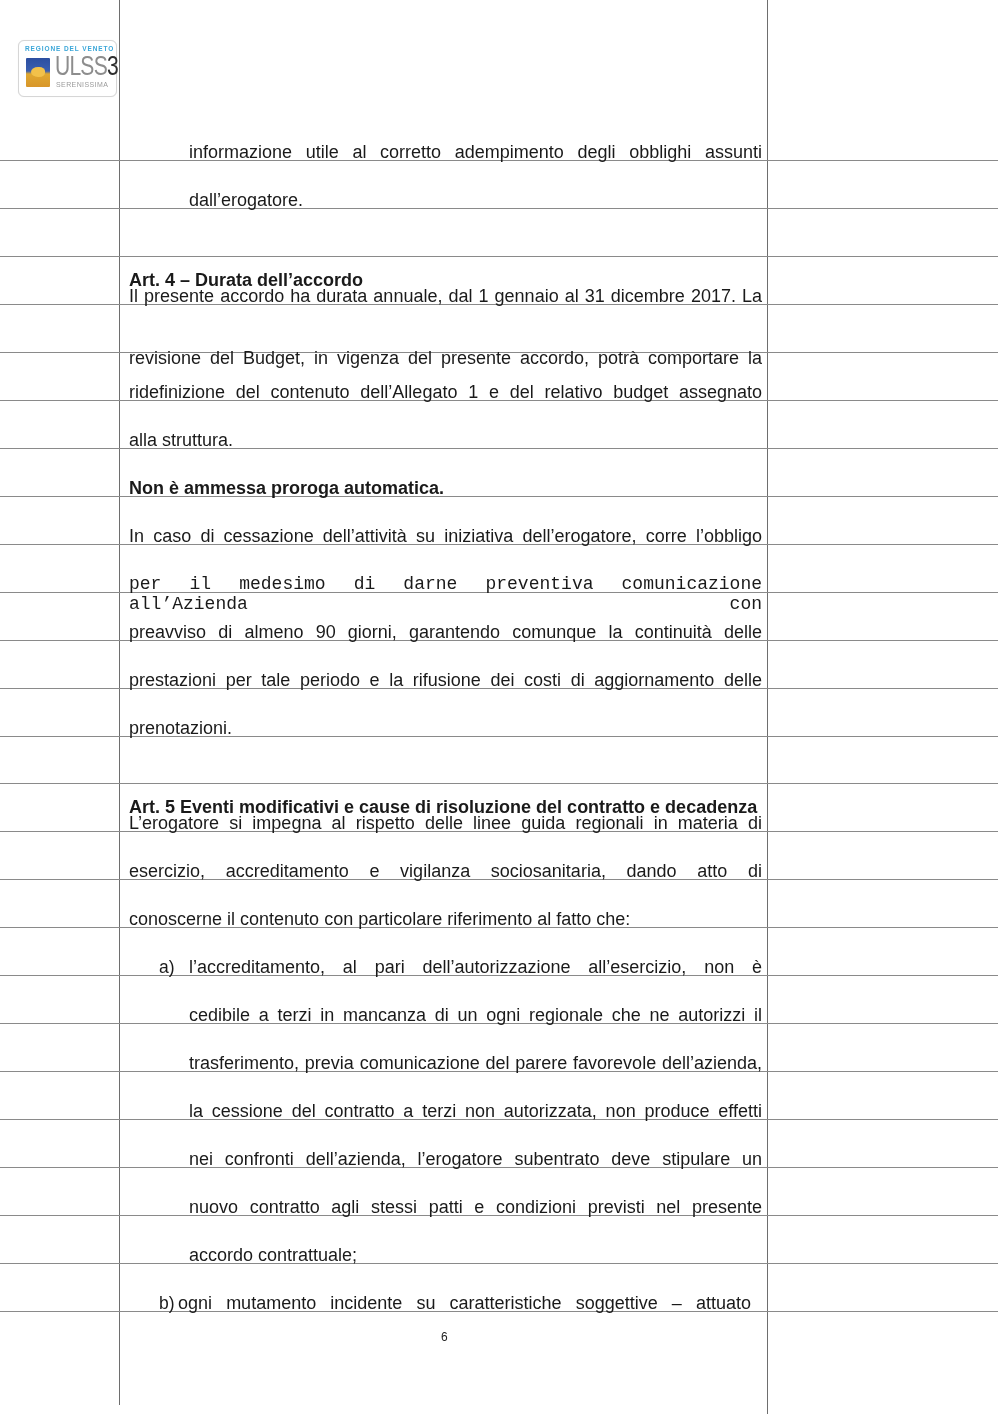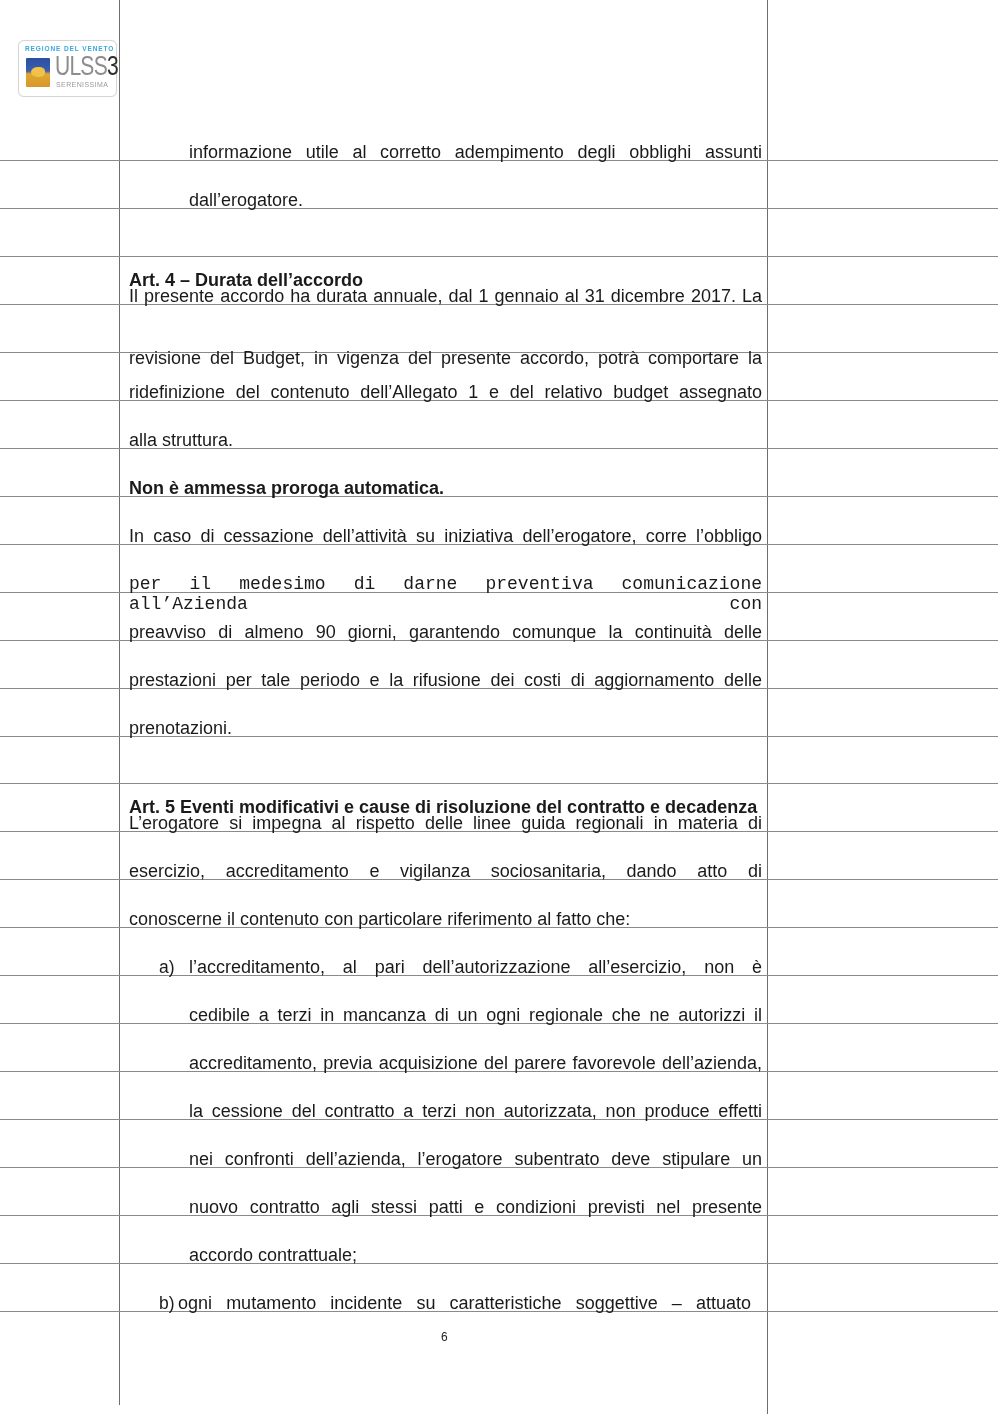--- a/index.html
+++ b/index.html
@@ -80,21 +80,21 @@
     <div class="hline" style="top: 879px;"></div>
     <div class="tl j" style="left: 129px; top: 861px; width: 633px;">esercizio, accreditamento e vigilanza sociosanitaria, dando atto di</div>
     <div class="hline" style="top: 927px;"></div>
     <div class="tl" style="left: 129px; top: 909px;">conoscerne il contenuto con particolare riferimento al fatto che:</div>
     <div class="hline" style="top: 975px;"></div>
     <div class="tl j" style="left: 189px; top: 957px; width: 573px;">l’accreditamento, al pari dell’autorizzazione all’esercizio, non è</div>
     <div class="marker" style="left: 159px; top: 957px;">a)</div>
     <div class="hline" style="top: 1023px;"></div>
     <div class="tl j" style="left: 189px; top: 1005px; width: 573px;">cedibile a terzi in mancanza di un ogni regionale che ne autorizzi il</div>
     <div class="hline" style="top: 1071px;"></div>
-    <div class="tl j" style="left: 189px; top: 1053px; width: 573px;">accreditamento, previa acquisizione del parere favorevole dell’azienda,</div>
+    <div class="tl j" style="left: 189px; top: 1053px; width: 573px;">trasferimento, previa comunicazione del parere favorevole dell’azienda,</div>
     <div class="hline" style="top: 1119px;"></div>
     <div class="tl j" style="left: 189px; top: 1101px; width: 573px;">la cessione del contratto a terzi non autorizzata, non produce effetti</div>
     <div class="hline" style="top: 1167px;"></div>
     <div class="tl j" style="left: 189px; top: 1149px; width: 573px;">nei confronti dell’azienda, l’erogatore subentrato deve stipulare un</div>
     <div class="hline" style="top: 1215px;"></div>
     <div class="tl j" style="left: 189px; top: 1197px; width: 573px;">nuovo contratto agli stessi patti e condizioni previsti nel presente</div>
     <div class="hline" style="top: 1263px;"></div>
     <div class="tl" style="left: 189px; top: 1245px;">accordo contrattuale;</div>
     <div class="hline" style="top: 1311px;"></div>
     <div class="tl j" style="left: 178px; top: 1293px; width: 573px;">ogni mutamento incidente su caratteristiche soggettive – attuato</div>

